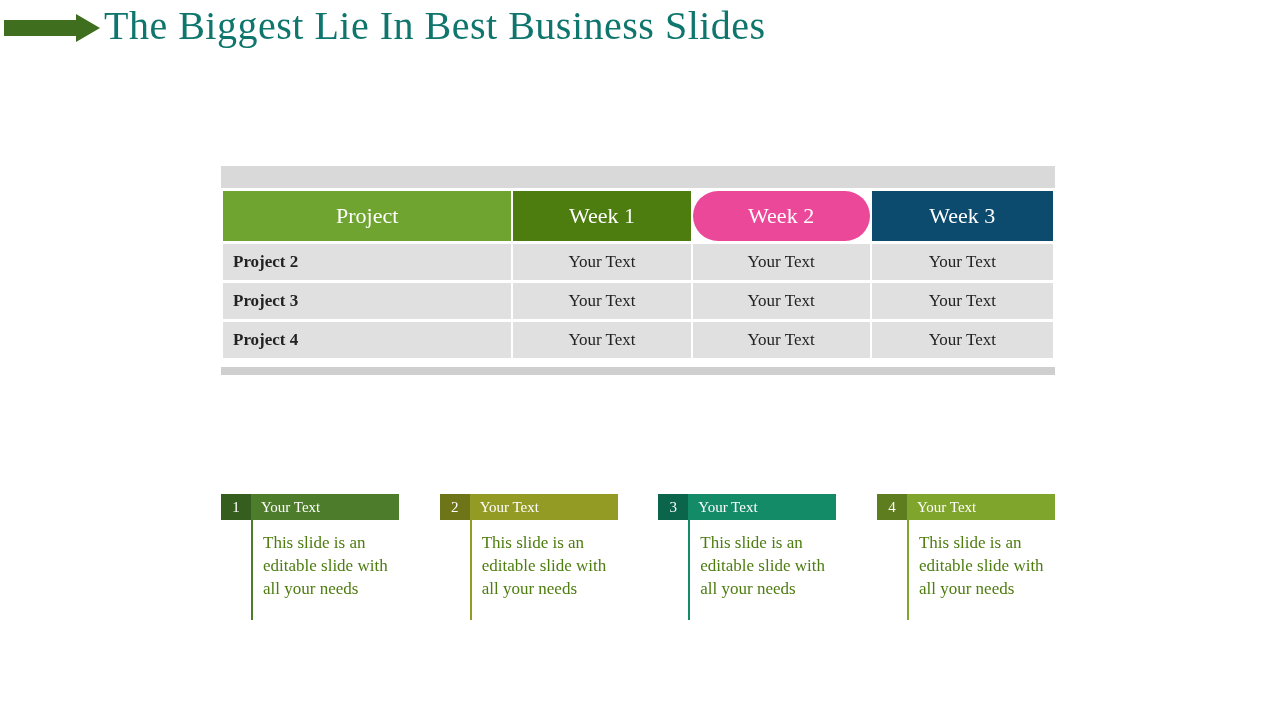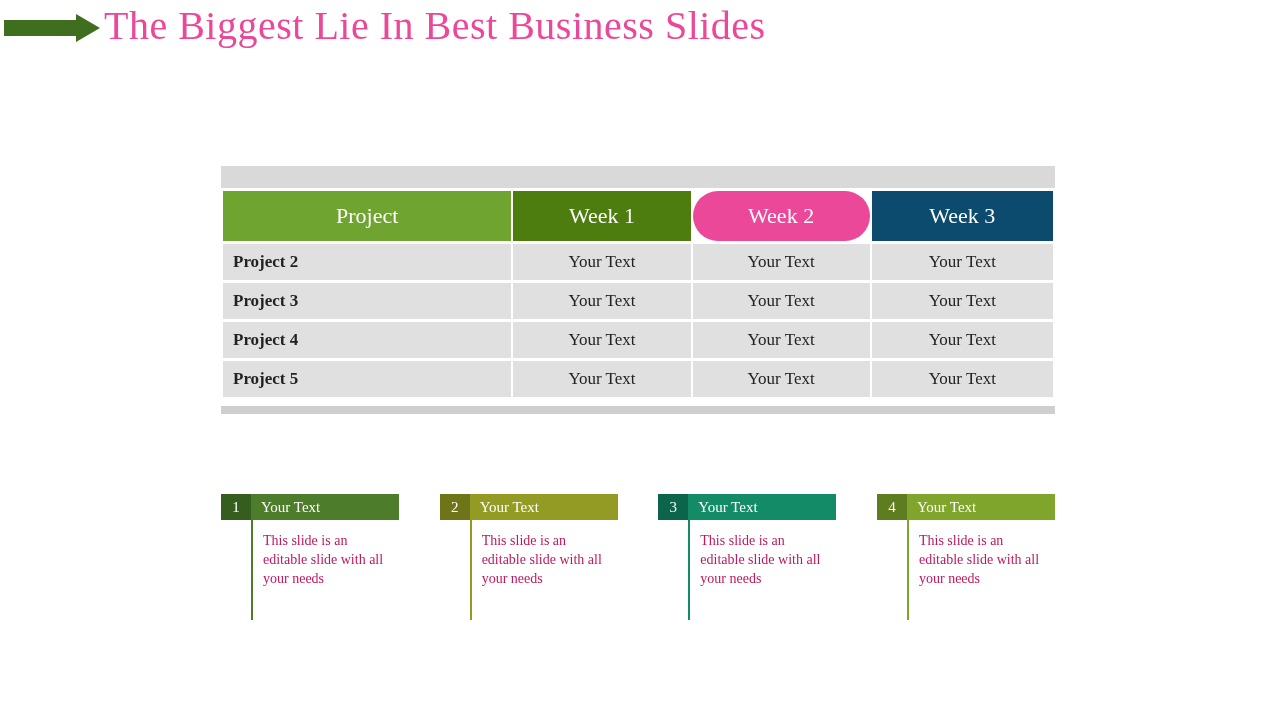--- a/index.html
+++ b/index.html
@@ -15,21 +15,21 @@
     top: 14px;
     left: 4px;
   }
   .title-arrow svg { display: block; }
   .page-title {
     position: absolute;
     top: 2px;
     left: 104px;
     font-size: 40px;
     font-weight: 400;
-    color: #ec4899;
+    color: #0f766e;
     letter-spacing: 0.5px;
   }
   .table-outer {
     position: absolute;
     top: 166px;
     left: 221px;
     width: 834px;
   }
   .table-topbar {
     height: 22px;
@@ -99,23 +99,23 @@
     color: #fff;
     font-size: 15px;
     display: flex;
     align-items: center;
     padding-left: 10px;
   }
   .card-body {
     margin-left: 30px;
     padding: 12px 6px 0 10px;
     border-left: 2px solid;
-    font-size: 14px;
+    font-size: 17px;
     line-height: 1.35;
-    color: #be185d;
+    color: #4d7c0f;
     min-height: 100px;
   }
   
   .c1 .card-num   { background:#355d1e; }
   .c1 .card-label { background:#4d7d2b; }
   .c1 .card-body  { border-color:#4d7d2b; }
   .c2 .card-num   { background:#6e7518; }
   .c2 .card-label { background:#949b25; }
   .c2 .card-body  { border-color:#949b25; }
   .c3 .card-num   { background:#0b654b; }
@@ -158,26 +158,20 @@
         <td class="cell">Your Text</td>
         <td class="cell">Your Text</td>
         <td class="cell">Your Text</td>
       </tr>
       <tr>
         <td class="proj-name">Project 4</td>
         <td class="cell">Your Text</td>
         <td class="cell">Your Text</td>
         <td class="cell">Your Text</td>
       </tr>
-      <tr>
-        <td class="proj-name">Project 5</td>
-        <td class="cell">Your Text</td>
-        <td class="cell">Your Text</td>
-        <td class="cell">Your Text</td>
-      </tr>
     </tbody>
   </table>
   <div class="table-bottombar"></div>
 </div>
 
 <div class="cards">
   <div class="card c1">
     <div class="card-head">
       <div class="card-num">1</div>
       <div class="card-label">Your Text</div>

